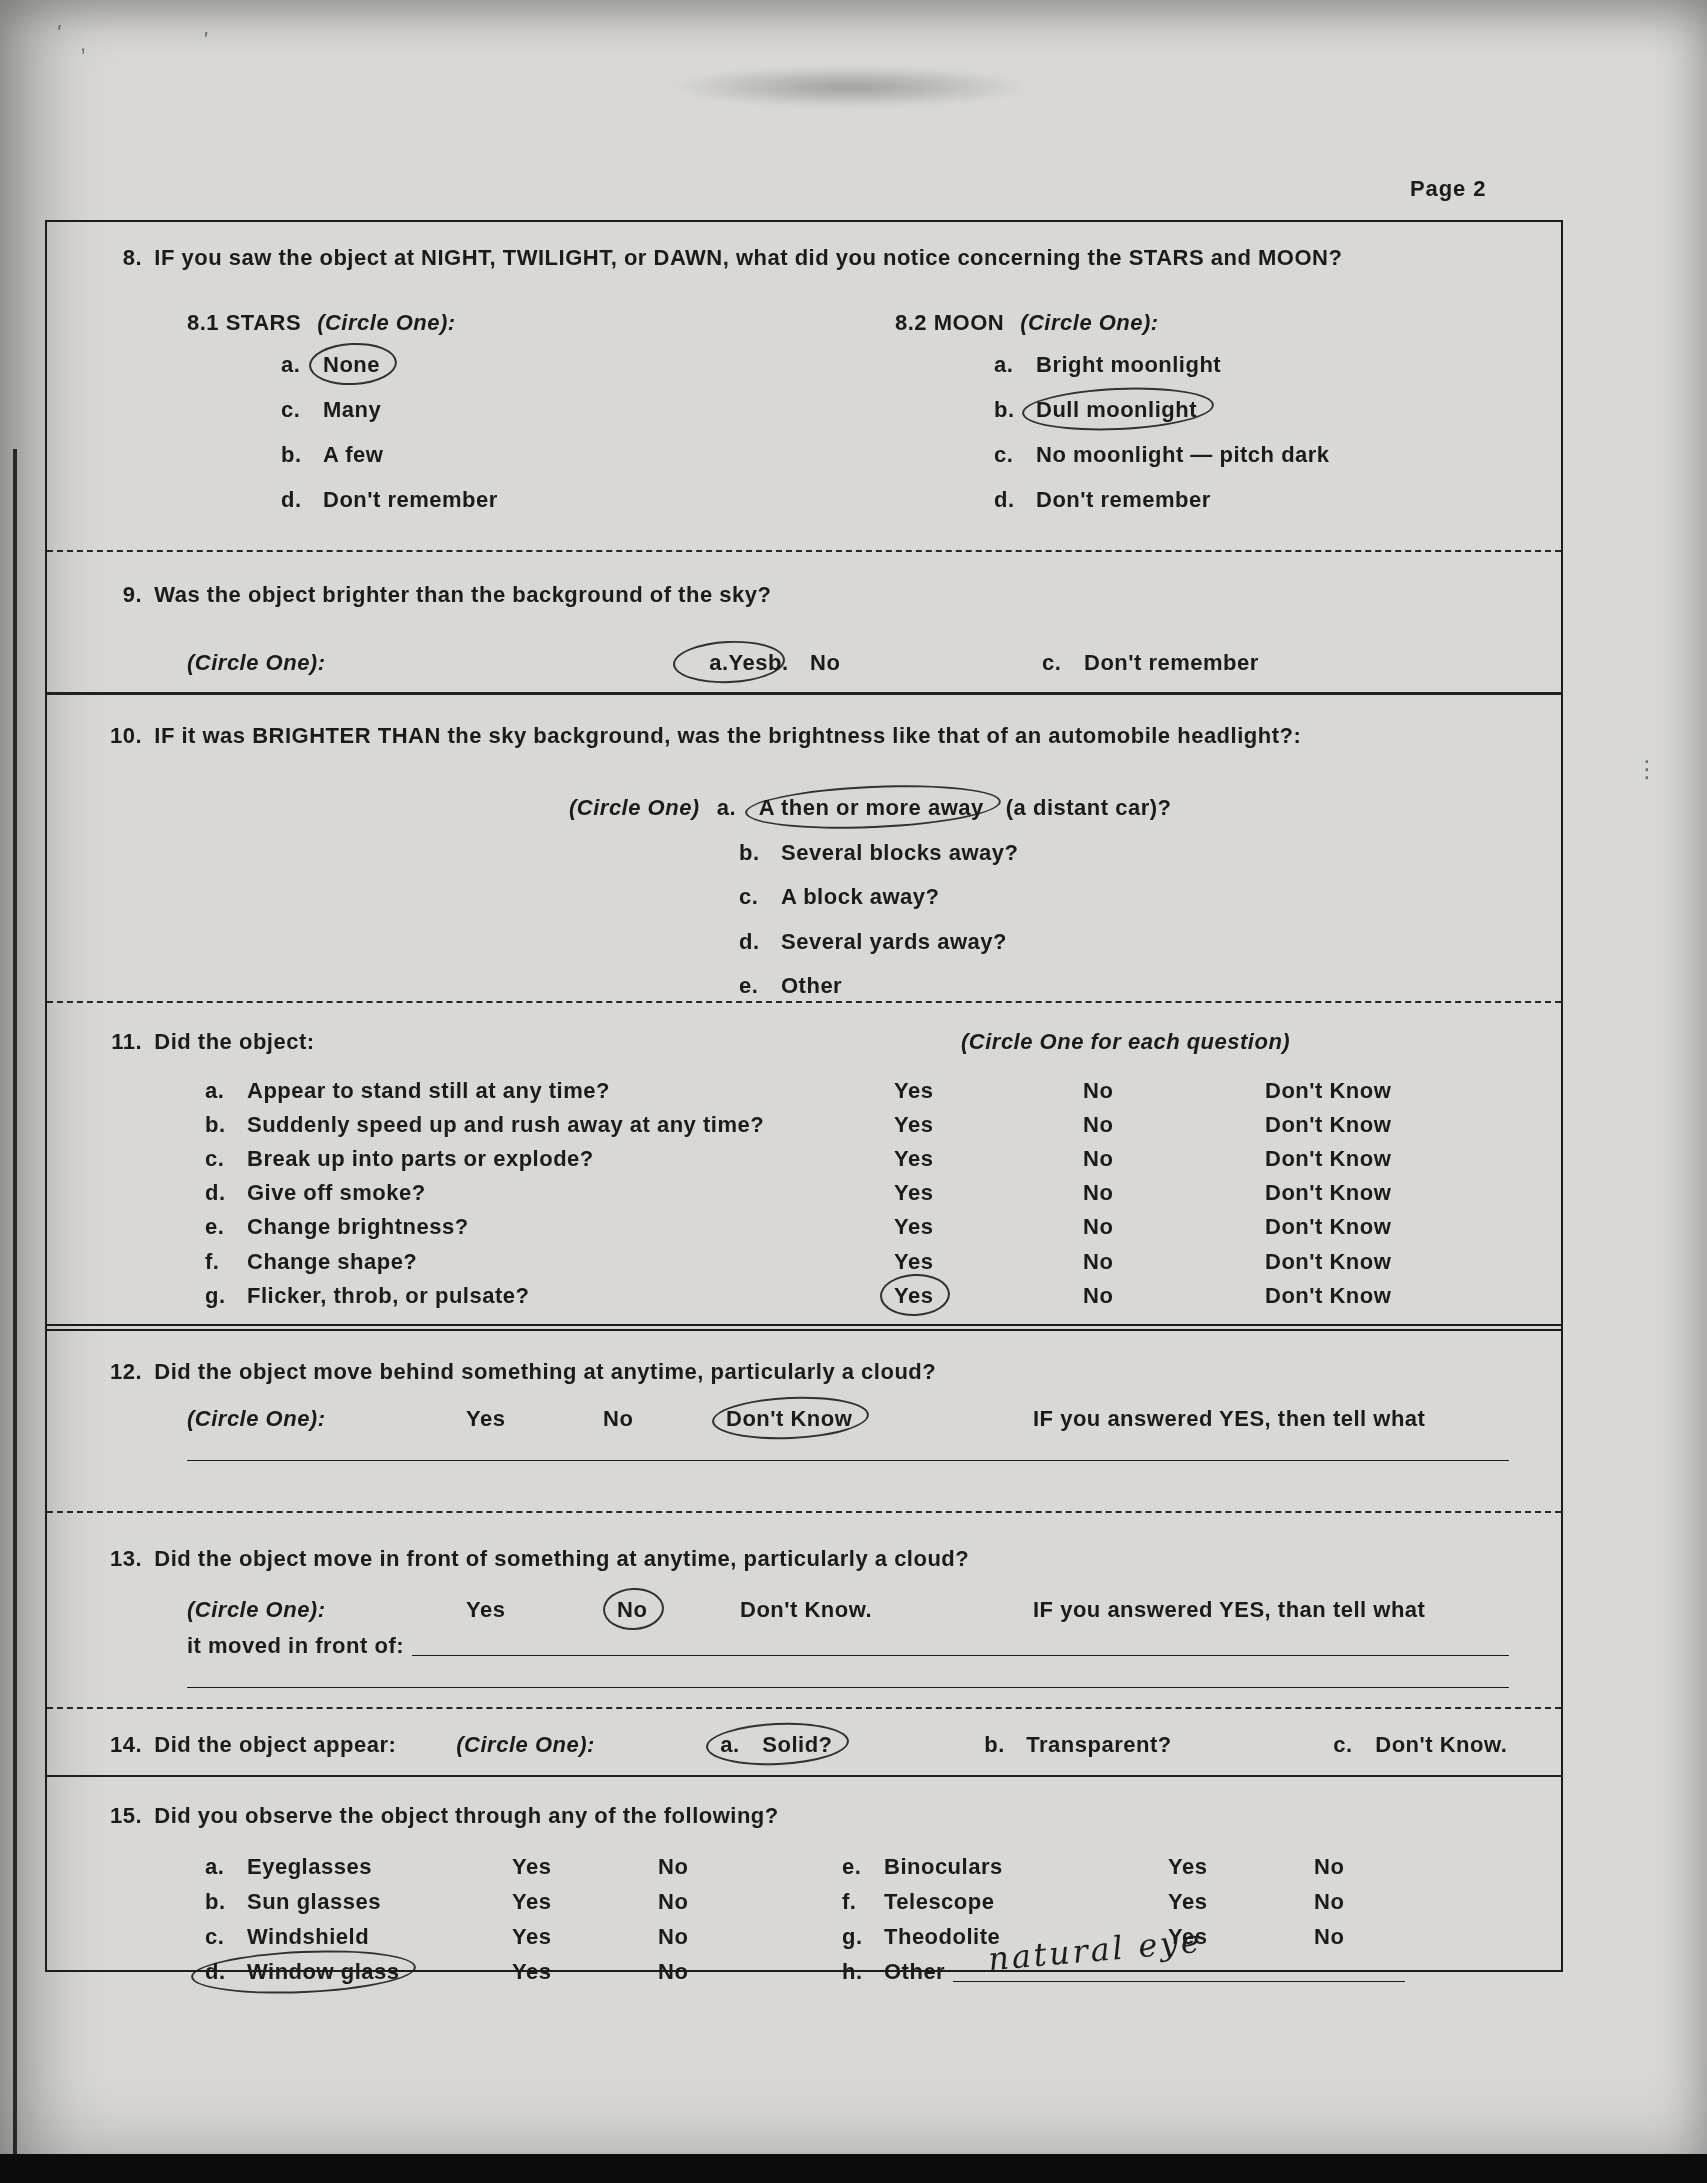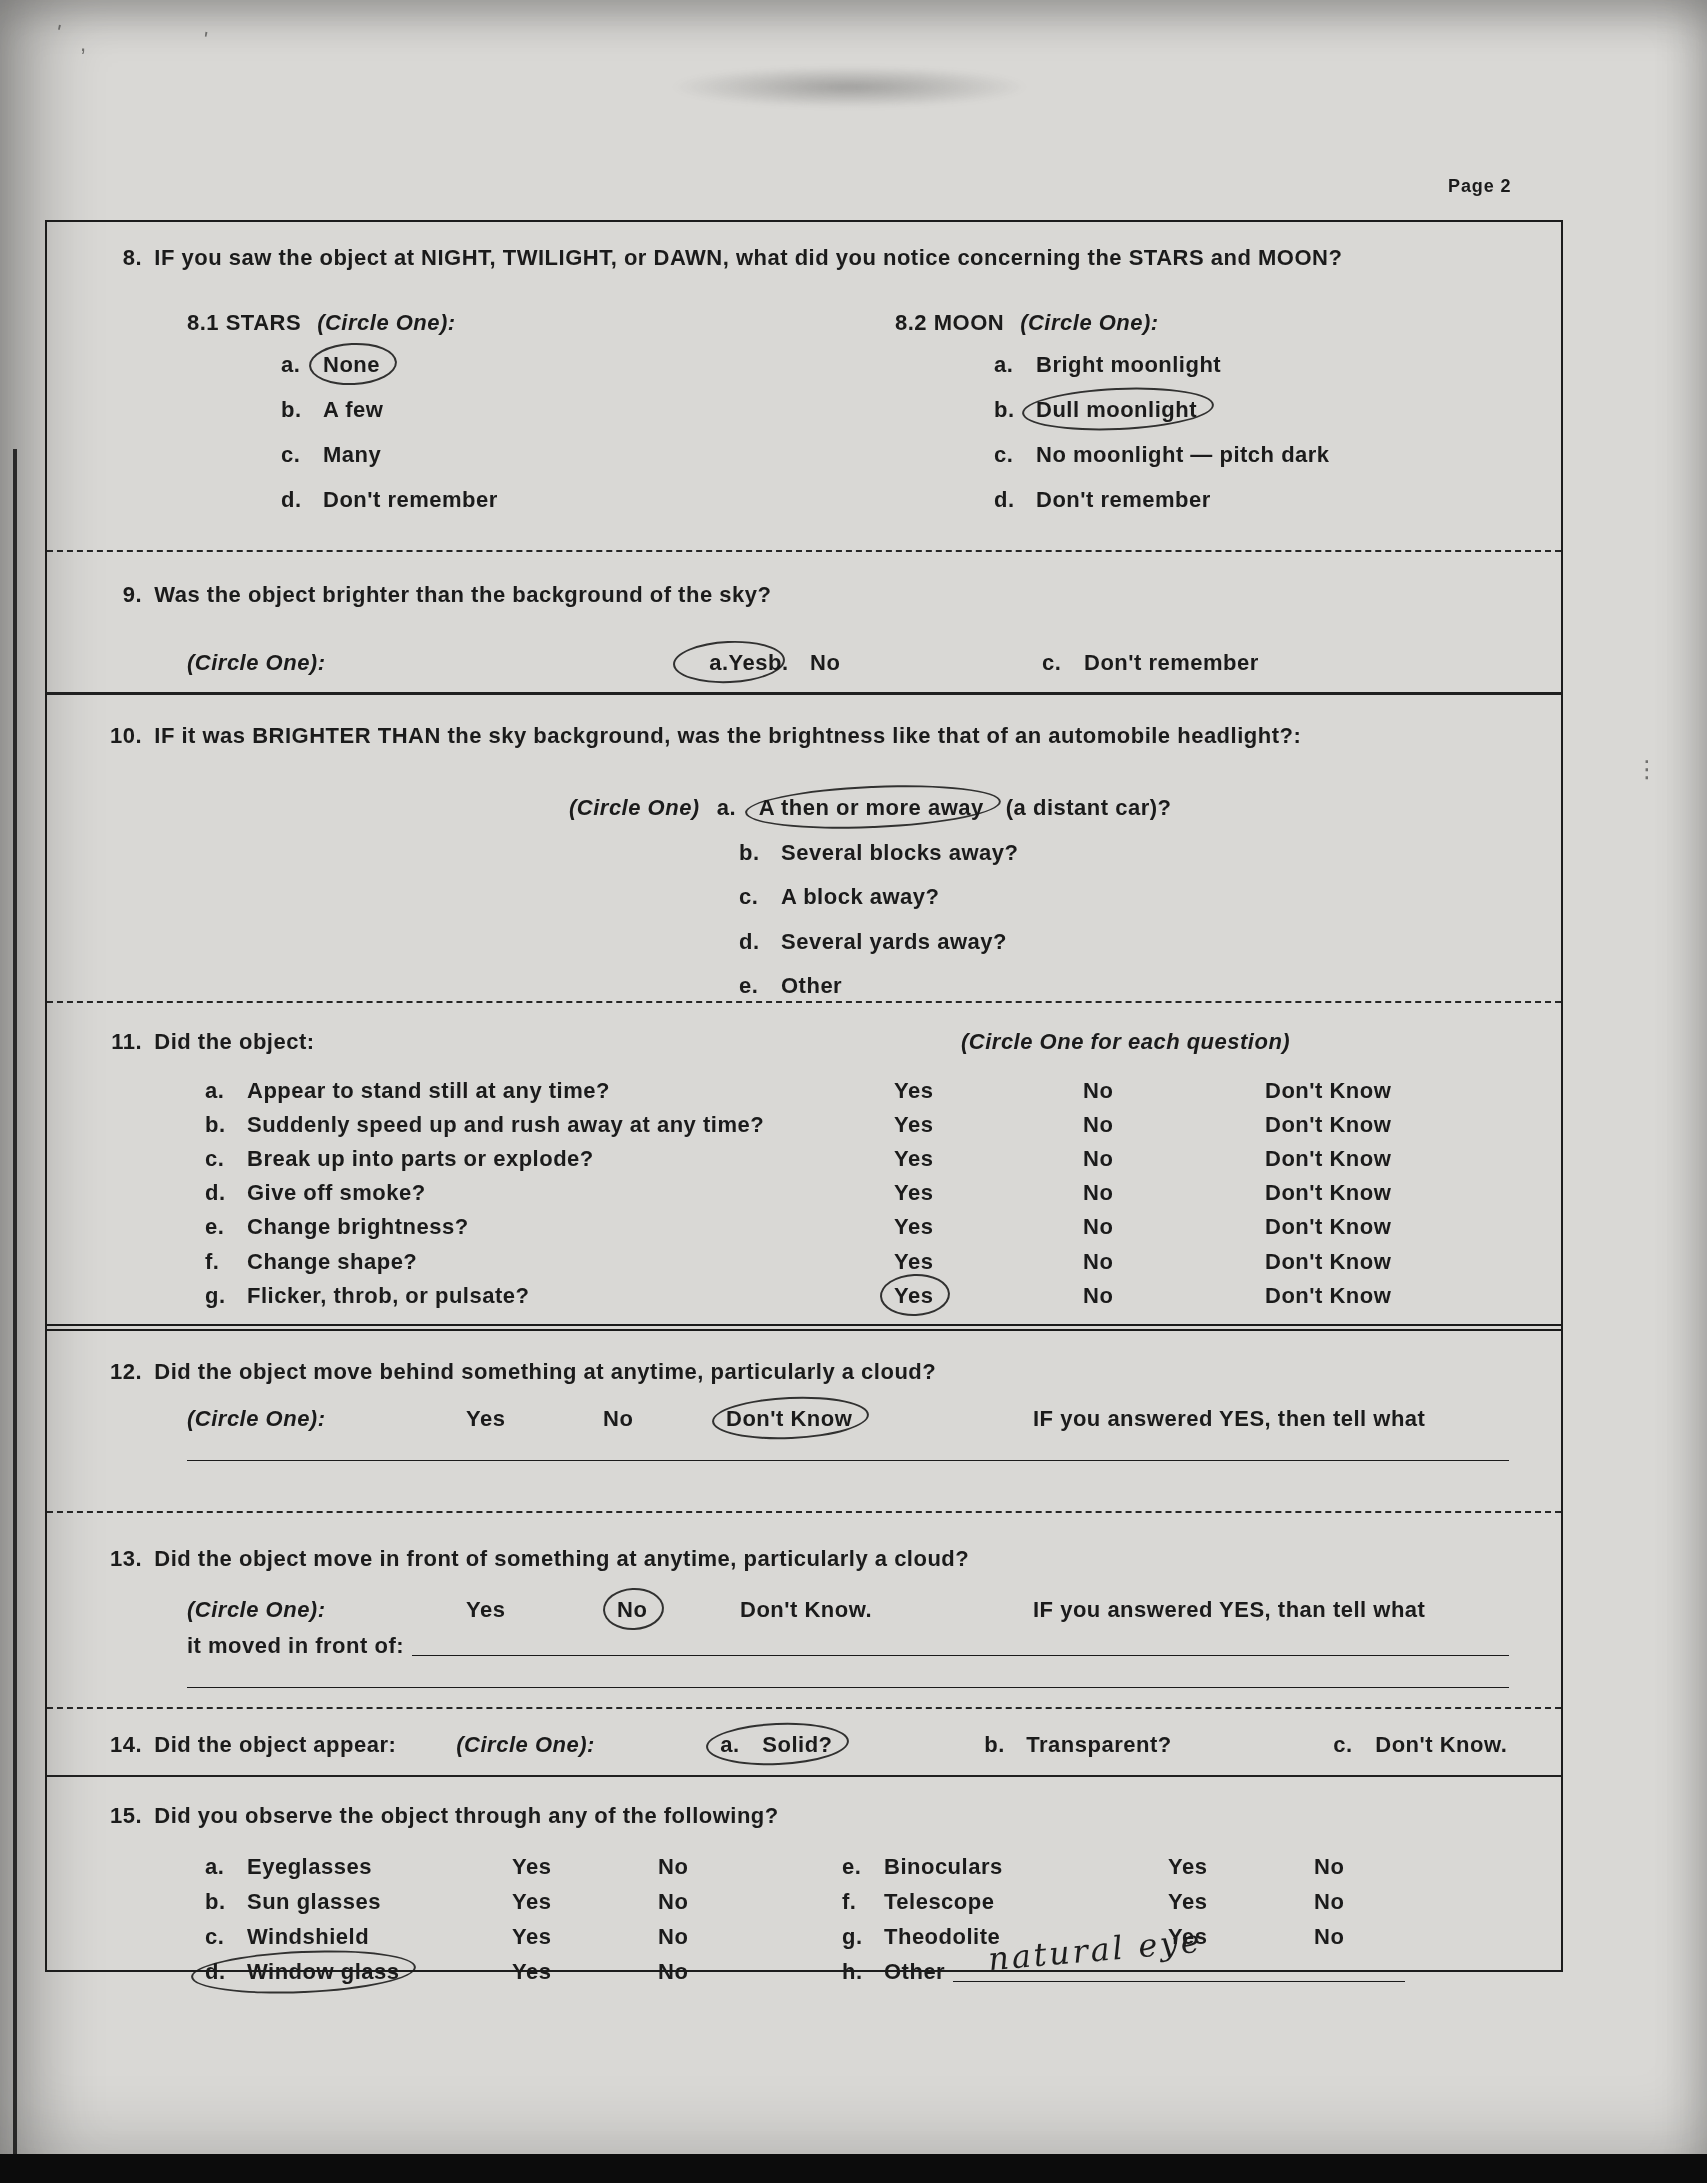--- a/index.html
+++ b/index.html
@@ -21,21 +21,21 @@
   .edge-bottom{position:absolute;left:0;right:0;bottom:0;height:29px;background:#0c0c0c;}
   .edge-left-line{position:absolute;left:12.7px;top:449px;width:4.7px;height:1705px;background:#141414;opacity:.85;}
   .smudge{position:absolute;left:670px;top:66px;width:359px;height:42px;border-radius:50%;
     background:radial-gradient(ellipse at center, rgba(70,70,70,.38), rgba(0,0,0,0) 70%);
     filter:blur(2.8px);}
   .pen-mark{position:absolute;color:#4e4e4c;opacity:.75;font-size:22px;font-weight:400;}
   .mk1{left:56px;top:20px;transform:rotate(14deg);}
   .mk2{left:80px;top:31px;}
   .mk3{left:203px;top:27px;transform:rotate(10deg);}
   .mk4{left:1635px;top:755px;font-size:23.6px;}
-  .pageno{position:absolute;left:1448px;top:176px;font-size:18px;letter-spacing:0.9px;}
+  .pageno{position:absolute;left:1410px;top:176px;font-size:22px;letter-spacing:0.9px;}
 
   .box{
     position:absolute;left:45px;top:220px;width:1518px;
     border:2.8px solid #1c1c1c;box-sizing:border-box;
   }
   .sec{
     box-sizing:border-box;position:relative;
     padding-left:38px;padding-right:52px;
     font-size:22px;line-height:30px;letter-spacing:0.5px;
   }
@@ -141,24 +141,24 @@
         <div class="col-left">
           <div class="subhead">
             <span>8.1 STARS</span>
             <span class="it">(Circle One):</span>
           </div>
           <div class="opts">
             <div class="opt">
               <span class="letter">a.</span><span class="circled"><span>None</span></span>
             </div>
             <div class="opt">
+              <span class="letter">c.</span><span>Many</span>
+            </div>
+            <div class="opt">
               <span class="letter">b.</span><span>A few</span>
-            </div>
-            <div class="opt">
-              <span class="letter">c.</span><span>Many</span>
             </div>
             <div class="opt">
               <span class="letter">d.</span><span>Don't remember</span>
             </div>
           </div>
         </div>
         <div class="col-right">
           <div class="subhead">
             <span>8.2 MOON</span>
             <span class="it">(Circle One):</span>

